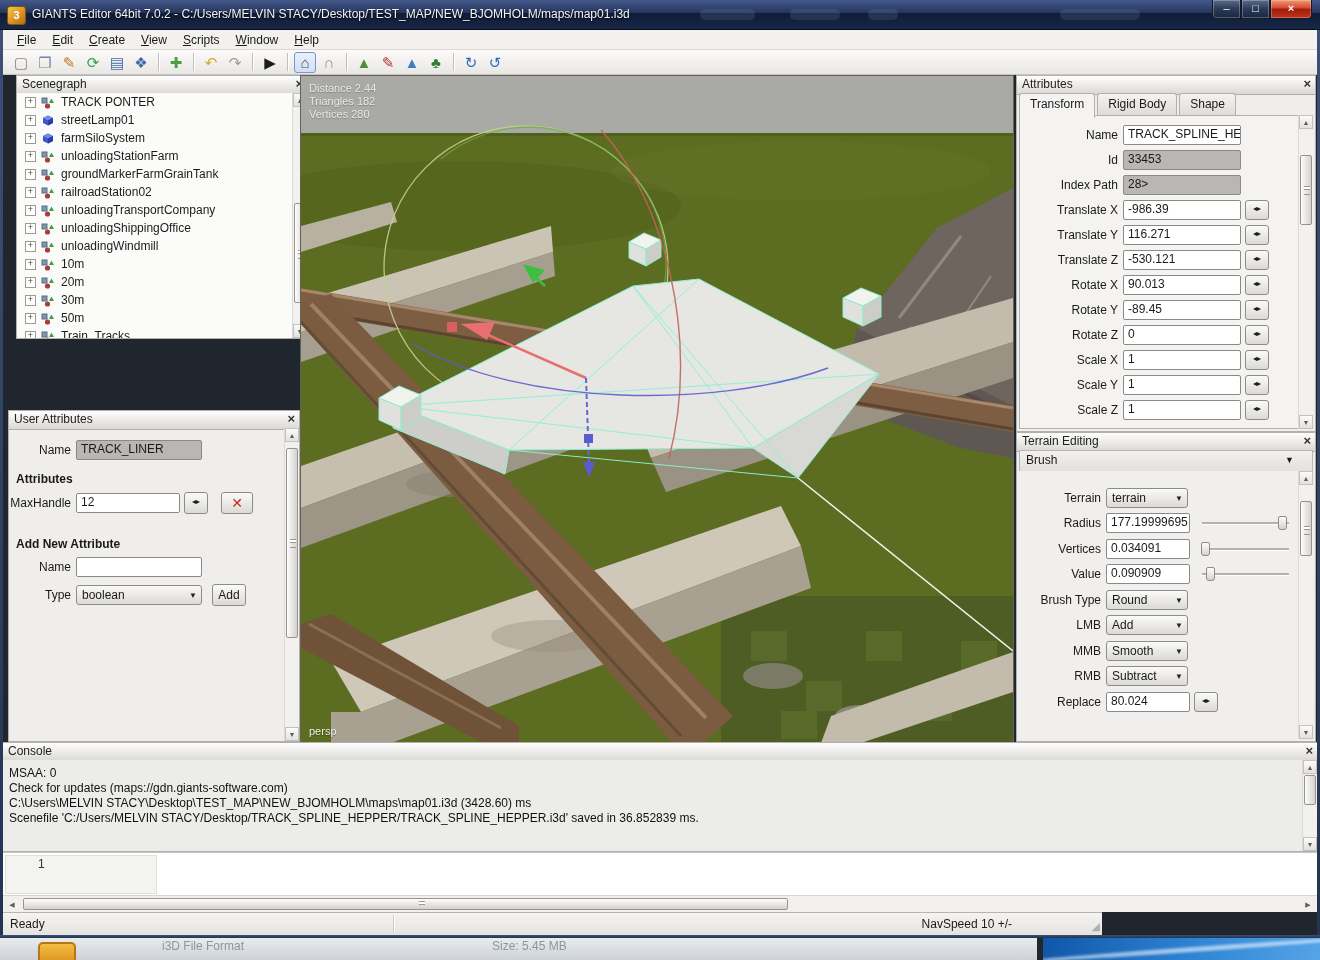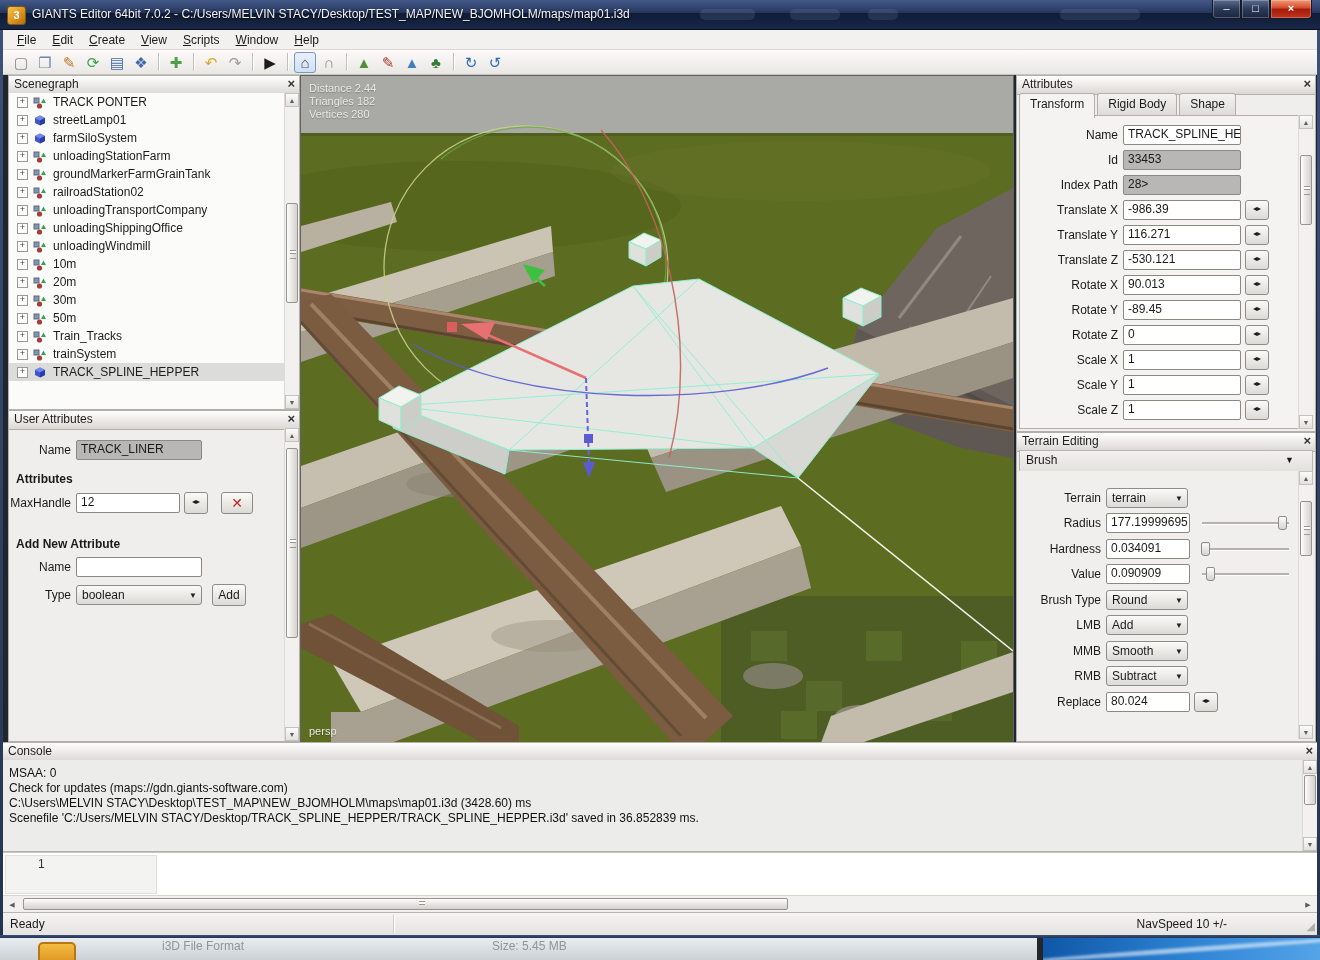--- a/index.html
+++ b/index.html
@@ -103,21 +103,21 @@
   
   .console-lines{position:absolute;left:0;top:17px;right:15px;bottom:0;background:#ececea;padding:6px 0 0 6px;overflow:hidden}
   .cline{line-height:15px;white-space:nowrap;font-size:12px;color:#111}
   .script{position:absolute;left:3px;top:852px;width:1314px;height:43px;background:#fff;border-top:1px solid #c8c5c0;box-sizing:border-box}
   .gutter{position:absolute;left:2px;top:2px;width:152px;height:39px;background:#f3f3f1;border:1px solid #e2e0dc;box-sizing:border-box;
     padding:1px 0 0 32px;color:#333}
   .hscroll{position:absolute;left:3px;top:895px;width:1314px;height:17px;background:#f1f0ee;border-top:1px solid #d8d5d1;box-sizing:border-box}
   .hsb-arr{position:absolute;top:1px;width:16px;height:15px;font-size:7px;text-align:center;line-height:15px;color:#5f5d59}
   .hsb-thumb{position:absolute;left:20px;top:2px;width:765px;height:12px;background:linear-gradient(#fdfdfc,#d4d1cd);
     border:1px solid #97948f;border-radius:2px;box-sizing:border-box}
-  .statusbar{position:absolute;left:3px;top:912px;width:1314px;height:23px;
+  .statusbar{position:absolute;left:3px;top:912px;width:1099px;height:23px;
     background:linear-gradient(#f5f4f2,#e5e3e0);border-top:1px solid #b8b5b0;box-sizing:border-box}
   .sb-left{position:absolute;left:7px;top:4px}
   .sb-div{position:absolute;left:390px;top:2px;bottom:2px;width:1px;background:#cfccc7;box-shadow:1px 0 0 #fff}
   .sb-right{position:absolute;right:90px;top:4px}
   .sb-grip{position:absolute;right:2px;bottom:2px;color:#b2afa9;font-size:11px}
   
   .desktop-strip{position:absolute;left:0;top:938px;width:1320px;height:22px;background:linear-gradient(#e9ecef,#ccd1d6)}
   .ds-icon{position:absolute;left:38px;top:4px;width:38px;height:26px;border-radius:5px;
     background:linear-gradient(#f4bc42,#d88d1a);border:2px solid #b87714;box-sizing:border-box}
   .ds-text{position:absolute;top:1px;color:#8f959b;font-size:12px}
@@ -170,21 +170,21 @@
     <span class="tb-sep"></span>
     <span class="tb-btn" style="color: rgb(79, 143, 58);">▲</span>
     <span class="tb-btn" style="color: rgb(176, 58, 46);">✎</span>
     <span class="tb-btn" style="color: rgb(63, 127, 191);">▲</span>
     <span class="tb-btn" style="color: rgb(46, 125, 50);">♣</span>
     <span class="tb-sep"></span>
     <span class="tb-btn" style="color: rgb(47, 111, 184);">↻</span>
     <span class="tb-btn" style="color: rgb(47, 111, 184);">↺</span>
   </div>
 
-<div class="panel" style="left:8px;top:75px;width:292px;height:335px">
+<div class="panel" style="left:16px;top:75px;width:292px;height:264px">
   <div class="phead">
     <span>Scenegraph</span>
     <span class="pclose">×</span>
   </div>
   <div class="tree" id="tree">
       <div class="tree-row">
         <span class="expander">+</span>
         <span class="node-icon"><svg width="15" height="13">
             <rect x="1" y="2" width="5" height="5" fill="#8195ad" stroke="#5d6d84"></rect>
             <path d="M8 7 L13 7 L10.5 2.5 Z" fill="#3d9e4f"></path>
@@ -592,21 +592,21 @@
         </span>
       </div>
       <div class="trow">
         <span class="tlabel">Radius</span>
         <span class="ibox tinput">177.19999695</span>
         <span class="slider">
           <span class="sthumb" style="left: 93%;"></span>
         </span>
       </div>
       <div class="trow">
-        <span class="tlabel">Hardness</span>
+        <span class="tlabel">Vertices</span>
         <span class="ibox tinput">0.034091</span>
         <span class="slider">
           <span class="sthumb" style="left: 5%;"></span>
         </span>
       </div>
       <div class="trow">
         <span class="tlabel">Value</span>
         <span class="ibox tinput">0.090909</span>
         <span class="slider">
           <span class="sthumb" style="left: 10%;"></span>

